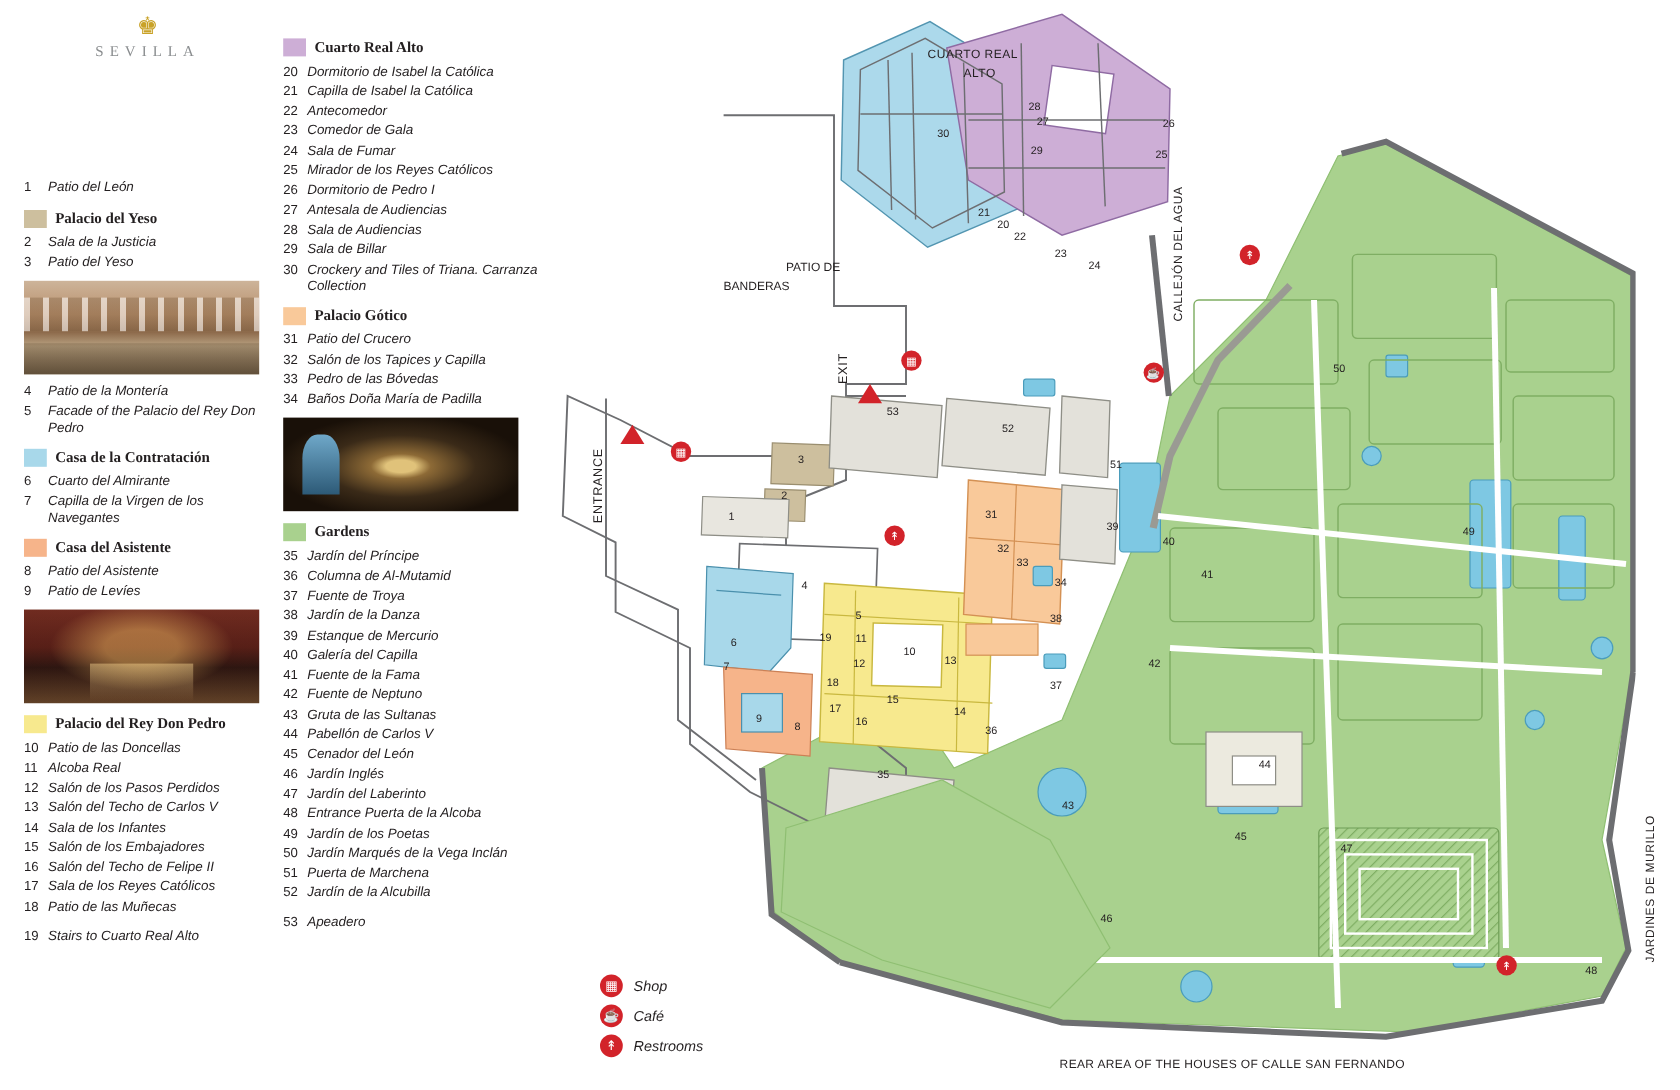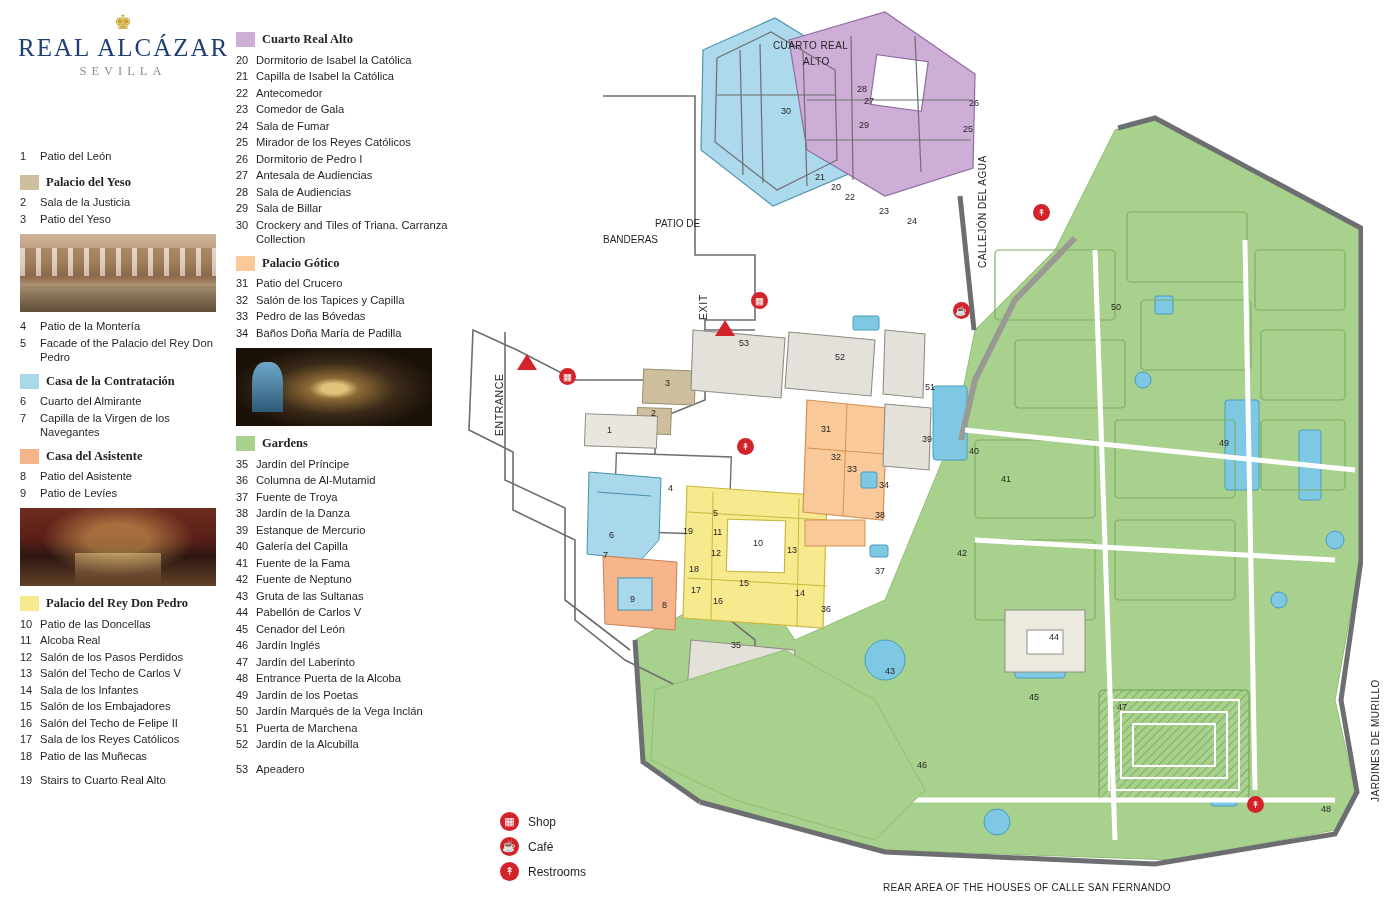--- a/index.html
+++ b/index.html
@@ -107,20 +107,21 @@
   .num {
     width: 20px;
     flex: 0 0 20px;
     text-align: left;
     font-size: 11px;
   }
   .txt {
     flex: 1 1 auto;
     font-size: 11.2px;
     line-height: 14px;
+    font-style: italic;
   }
 
   .photo {
     width: 196px;
     height: 78px;
     margin: 7px 0 7px 0;
     border: 0;
     position: relative;
     overflow: hidden;
   }
@@ -215,21 +216,20 @@
 </style>
 </head>
 <body>
 
 <div class="page">
 
   <div class="legend">
 
     <div class="brand">
       <div class="crown">♚</div>
-      <div class="brand-name">REAL ALCÁZAR</div>
       <div class="brand-sub">SEVILLA</div>
     </div>
 
 
     <div class="col col-a">
 
       <div class="item">
         <div class="num">1</div>
         <div class="txt">Patio del León</div>
       </div>

